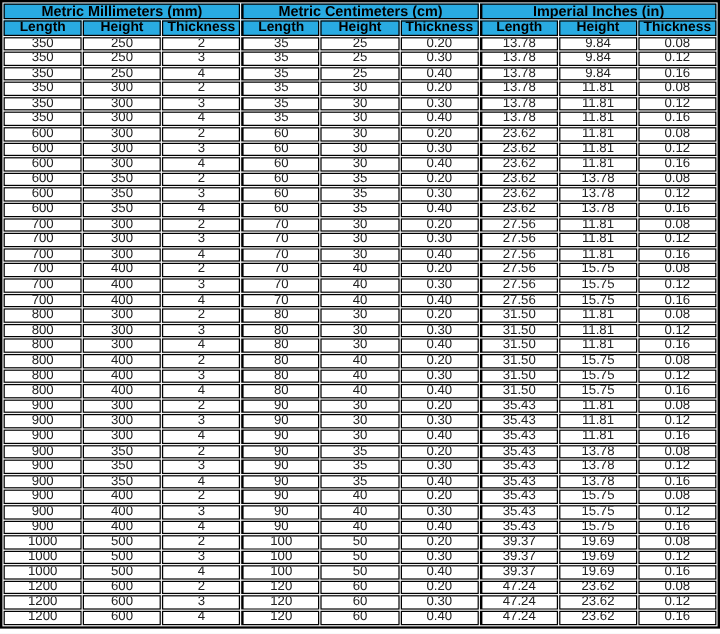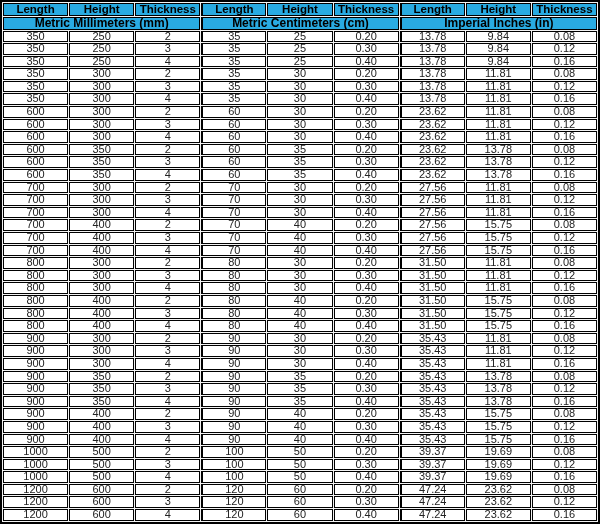--- a/index.html
+++ b/index.html
@@ -63,36 +63,36 @@
       <col>
       <col>
       <col>
       <col>
       <col>
       <col>
       <col>
       <col>
   </colgroup>
   <thead>
+    <tr>
+      <th colspan="3" class="group-title" style="background: rgb(41, 171, 226); color: rgb(0, 0, 0);">Metric Millimeters (mm)</th>
+      <th colspan="3" class="group-title group-start" style="background: rgb(41, 171, 226); color: rgb(0, 0, 0);">Metric Centimeters (cm)</th>
+      <th colspan="3" class="group-title group-start" style="background: rgb(41, 171, 226); color: rgb(0, 0, 0);">Imperial Inches (in)</th>
+    </tr>
     <tr>
       <th class="col-head" style="background: rgb(41, 171, 226); color: rgb(0, 0, 0);">Length</th>
       <th class="col-head" style="background: rgb(41, 171, 226); color: rgb(0, 0, 0);">Height</th>
       <th class="col-head" style="background: rgb(41, 171, 226); color: rgb(0, 0, 0);">Thickness</th>
       <th class="col-head group-start" style="background: rgb(41, 171, 226); color: rgb(0, 0, 0);">Length</th>
       <th class="col-head" style="background: rgb(41, 171, 226); color: rgb(0, 0, 0);">Height</th>
       <th class="col-head" style="background: rgb(41, 171, 226); color: rgb(0, 0, 0);">Thickness</th>
       <th class="col-head group-start" style="background: rgb(41, 171, 226); color: rgb(0, 0, 0);">Length</th>
       <th class="col-head" style="background: rgb(41, 171, 226); color: rgb(0, 0, 0);">Height</th>
       <th class="col-head" style="background: rgb(41, 171, 226); color: rgb(0, 0, 0);">Thickness</th>
     </tr>
-    <tr>
-      <th colspan="3" class="group-title" style="background: rgb(41, 171, 226); color: rgb(0, 0, 0);">Metric Millimeters (mm)</th>
-      <th colspan="3" class="group-title group-start" style="background: rgb(41, 171, 226); color: rgb(0, 0, 0);">Metric Centimeters (cm)</th>
-      <th colspan="3" class="group-title group-start" style="background: rgb(41, 171, 226); color: rgb(0, 0, 0);">Imperial Inches (in)</th>
-    </tr>
   </thead>
   <tbody>
       <tr>
         <td style="background: rgb(255, 255, 255); color: rgb(34, 34, 34);">350</td>
         <td style="background: rgb(255, 255, 255); color: rgb(34, 34, 34);">250</td>
         <td style="background: rgb(255, 255, 255); color: rgb(34, 34, 34);">2</td>
         <td class="group-start" style="background: rgb(255, 255, 255); color: rgb(34, 34, 34);">35</td>
         <td style="background: rgb(255, 255, 255); color: rgb(34, 34, 34);">25</td>
         <td style="background: rgb(255, 255, 255); color: rgb(34, 34, 34);">0.20</td>
         <td class="group-start" style="background: rgb(255, 255, 255); color: rgb(34, 34, 34);">13.78</td>

